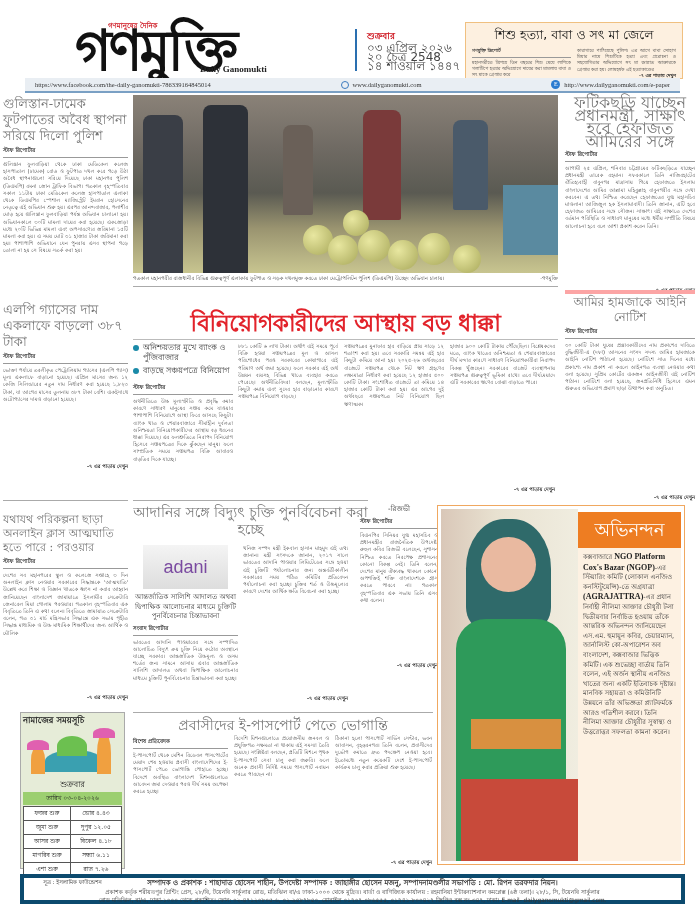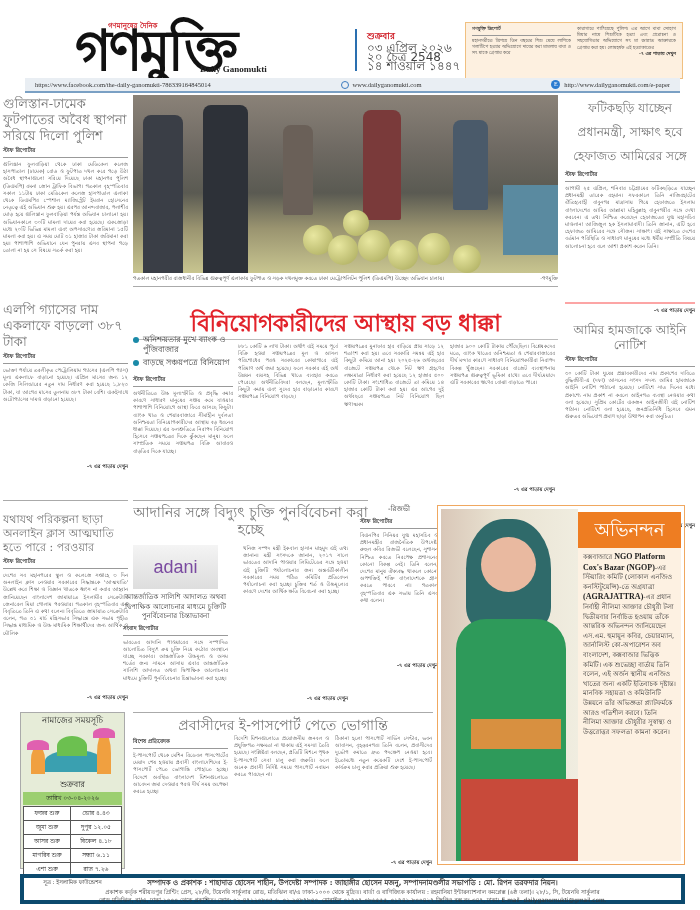--- a/index.html
+++ b/index.html
@@ -35,21 +35,21 @@
 .bullet{display:flex;gap:4px;align-items:flex-start;font-size:8px;color:#333;margin-bottom:3px;line-height:10px}
 .dot{width:6px;height:6px;border-radius:50%;background:#1a8aa8;margin-top:2px;flex:none}
 
 #abhi{left:437px;top:505px;width:248px;height:360px;border:1.5px solid #f0a860}
 #abhi-title{left:578px;top:512px;width:103px;height:36px;background:#ee7d22;color:#fff;font-size:18px;text-align:center;line-height:36px}
 #abhi-photo{left:441px;top:509px;width:137px;height:352px;background:linear-gradient(90deg,#d9c7b8 0%,#e8e1d0 40%,#f0ede0 100%)}
 #abhi-text{left:578px;top:548px;width:103px;height:313px;background:#fdf1e2;padding:4px 5px;font-size:6.6px;line-height:9.6px;color:#333}
 #abhi-text b{font-family:"Liberation Serif",serif;font-size:8px;color:#222}
 
 #prayer{left:20px;top:712px;width:105px;height:157px;background:#e6ecd8;border:1px solid #aaa;padding:2px}
-#prayer h4{font-size:8.5px;text-align:center;font-weight:normal;color:#222;line-height:11px}
+#prayer h4{font-size:8.5px;font-weight:bold;color:#222;line-height:11px}
 #mosque{height:48px;position:relative;margin:2px 0}
 .dome{position:absolute;border-radius:50% 50% 0 0}
 #pday{text-align:center;font-size:8px;margin:1px 0}
 #pdate{background:#9ccf70;text-align:center;font-size:6px;padding:1px 0;margin:1px 0}
 #ptable{width:100%;border-collapse:collapse;background:#fff;font-size:6px}
 #ptable td{border:1px solid #555;text-align:center;padding:1px 0}
 #psrc{text-align:center;font-size:5.5px;margin-top:2px}
 #footer{left:20px;top:874px;width:665px;height:30px;border:4px solid #0c4a6e;text-align:center;font-size:5.8px;color:#333;line-height:8.5px;padding-top:1px}
 #footer .l1{font-size:7px;font-weight:bold}
 </style>
@@ -61,20 +61,21 @@
 <div class="abs" id="logo-en">Daily Ganomukti</div>
 
 <div class="abs" id="datebox">
   <div id="day">শুক্রবার</div>
   <div class="dline">০৩ এপ্রিল ২০২৬</div>
   <div class="dline">২০ চৈত্র 2548</div>
   <div class="dline">১৪ শাওয়াল ১৪৪৭</div>
 </div>
 
 <div class="abs" id="topbox">
+  <h2>শিশু হত্যা, বাবা ও সৎ মা জেলে</h2>
   <div class="twocol">
     <div>
       <div class="byline" style="font-size:4.5px;margin:0 0 2px">গণমুক্তি ডিপোর্ট</div>
       <div class="body-text" style="font-size:4.5px;line-height:6.2px">মহানগরীতে শ্রিশয়ে তিন বছরের শিশু মেয়ে লাশিকে গলাটিপে হত্যার অভিযোগে দায়ের করা মামলায় বাবা ও সৎ মাকে গ্রেপ্তার করে</div>
     </div>
     <div>
       <div class="body-text" style="font-size:4.5px;line-height:6.2px">কারাগারে পাঠিয়েছে পুলিশ। এর আগে বাবা সোহাগ মিয়ার নামে শিশুটিকে হত্যা এবং প্ররোচনা ও সহযোগিতার অভিযোগে সৎ মা জান্নাত আক্তারকে গ্রেপ্তার করা হয়। লোমহর্ষক এই হত্যাকাণ্ডের</div>
       <div class="cont" style="font-size:4.5px">-৭ এর পাতায় দেখুন</div>
     </div>
   </div>
@@ -169,56 +170,56 @@
   <div style="position:absolute;left:370px;top:90px;width:55px;height:70px;background:#5a8aa0"></div>
 </div>
 <div class="abs" id="caption">
   <span>গতকাল মহানগরীর রাজধানীর বিভিন্ন গুরুত্বপূর্ণ এলাকায় ফুটপাত ও সড়ক দখলমুক্ত করতে ঢাকা মেট্রোপলিটন পুলিশ (ডিএমপি) উচ্ছেদ অভিযান চালায়।</span>
   <span>-গণমুক্তি</span>
 </div>
 
 <div class="abs" id="bigbar">
   <div id="bighead">বিনিয়োগকারীদের আস্থায় বড় ধাক্কা</div>
 </div>
-<div class="abs" style="left:133px;top:335px;width:100px">
+<div class="abs" style="left:133px;top:343px;width:100px">
   <div class="bullet">
       <span class="dot"></span>
       <span>অনিশ্চয়তার মুখে ব্যাংক ও পুঁজিবাজার</span>
     </div>
   <div class="bullet">
       <span class="dot"></span>
       <span>বাড়ছে সঞ্চয়পত্রে বিনিয়োগ</span>
     </div>
   <div class="byline" style="margin-top:8px">স্টাফ রিপোর্টার</div>
   <div class="body-text" style="height:95px;overflow:hidden">অর্থনীতিতে উচ্চ মূল্যস্ফীতি ও প্রবৃদ্ধি কমার কারণে সাধারণ মানুষের সঞ্চয় কমে যাওয়ার পাশাপাশি বিনিয়োগে আস্থা ফিরে আসছে কিছুটা। ব্যাংক খাত ও শেয়ারবাজারে সীমাহীন দুর্বলতা অনিশ্চয়তা বিনিয়োগকারীদের আস্থায় বড় ধরনের ধাক্কা দিয়েছে। এর ফলশ্রুতিতে নিরাপদ বিনিয়োগ হিসেবে সঞ্চয়পত্রের দিকে ঝুঁকছেন মানুষ। ফলে সাম্প্রতিক সময়ে সঞ্চয়পত্র বিক্রি আবারও বাড়তির দিকে যাচ্ছে।</div>
 </div>
 <div class="abs body-text" style="left:238px;top:343px;width:100px;height:150px;overflow:hidden">৮৮১ কোটি ৬ লাখ টাকা। অর্থাৎ এই সময়ে পূর্বে বিক্রি হওয়া সঞ্চয়পত্রের মূল ও আসল পরিশোধের পরও সরকারের কোষাগারে এই পরিমাণ অর্থ জমা হয়েছে। ফলে সরকার এই অর্থ উন্নয়ন ব্যয়সহ বিভিন্ন খাতে ব্যবহার করতে পেরেছে। অর্থনীতিবিদরা বলছেন, মূল্যস্ফীতি কিছুটা কমায় এবং সুদের হার বাড়ানোর কারণে সঞ্চয়পত্রে বিনিয়োগ বাড়ছে।</div>
 <div class="abs body-text" style="left:344px;top:343px;width:100px;height:150px;overflow:hidden">সঞ্চয়পত্রের মুনাফার হার বাড়িয়ে প্রায় সাড়ে ১২ শতাংশ করা হয়। তবে সরকারি সমন্বয় এই হার কিছুটা কমিয়ে আনা হয়। ২০২৫-২৬ অর্থবছরের বাজেটে সঞ্চয়পত্র থেকে নিট ঋণ গ্রহণের লক্ষ্যমাত্রা নির্ধারণ করা হয়েছে ১২ হাজার ৫০০ কোটি টাকা। সংশোধিত বাজেটে তা কমিয়ে ১৪ হাজার কোটি টাকা করা হয়। এর আগের দুই অর্থবছরে সঞ্চয়পত্রে নিট বিনিয়োগ ছিল ঋণাত্মক।</div>
 <div class="abs" style="left:450px;top:343px;width:105px">
   <div class="body-text" style="height:143px;overflow:hidden">হাজার ৯০০ কোটি টাকায় পৌঁছেছিল। বিশ্লেষকদের মতে, ব্যাংক খাতের অনিশ্চয়তা ও শেয়ারবাজারের দীর্ঘ মন্দার কারণে সাধারণ বিনিয়োগকারীরা নিরাপদ বিকল্প খুঁজছেন। সরকারের বাজেট ব্যবস্থাপনায় সঞ্চয়পত্র গুরুত্বপূর্ণ ভূমিকা রাখে। তবে দীর্ঘমেয়াদে এটি সরকারের ঋণের বোঝা বাড়াতে পারে।</div>
   <div class="cont">-৭ এর পাতায় দেখুন</div>
 </div>
 
 <div class="abs" style="left:565px;top:96px;width:130px">
-  <div class="h-black" style="font-size:12px;line-height:24px">ফটিকছড়ি যাচ্ছেন প্রধানমন্ত্রী, সাক্ষাৎ হবে হেফাজত আমিরের সঙ্গে</div>
+  <div class="h-black" style="font-size:16px;line-height:13px">ফটিকছড়ি যাচ্ছেন প্রধানমন্ত্রী, সাক্ষাৎ হবে হেফাজত আমিরের সঙ্গে</div>
   <div class="byline">স্টাফ রিপোর্টার</div>
   <div class="body-text" style="height:122px;overflow:hidden">আগামী ২৫ এপ্রিল, শনিবার চট্টগ্রামের ফটিকছড়িতে যাচ্ছেন প্রধানমন্ত্রী তারেক রহমান। সফরকালে তিনি নাজিরহাটের ঐতিহ্যবাহী বাবুনগর মাদ্রাসায় গিয়ে হেফাজতে ইসলাম বাংলাদেশের আমির আল্লামা মহিবুল্লাহ বাবুনগরীর সঙ্গে দেখা করবেন। এ তথ্য নিশ্চিত করেছেন হেফাজতের যুগ্ম মহাসচিব মাওলানা আজিজুল হক ইসলামাবাদী। তিনি জানান, এটি হবে হেফাজত আমিরের সঙ্গে সৌজন্য সাক্ষাৎ। এই সাক্ষাতে দেশের বর্তমান পরিস্থিতি ও সাধারণ মানুষের মধ্যে ধর্মীয় সম্প্রীতি বিষয়ে আলোচনা হবে বলে আশা প্রকাশ করেন তিনি।</div>
   <div class="cont">-৭ এর পাতায় দেখুন</div>
 </div>
-<div class="abs" style="left:565px;top:302px;width:130px;border-top:2px solid #fca5a5;padding-top:19px">
+<div class="abs" style="left:565px;top:290px;width:130px;border-top:4px solid #fca5a5;padding-top:1px">
   <div class="h-black" style="font-size:12px;line-height:15px">আমির হামজাকে আইনি নোটিশ</div>
   <div class="byline">স্টাফ রিপোর্টার</div>
   <div class="body-text" style="height:152px;overflow:hidden">৩০ কোটি টাকা ঘুষের প্রস্তাবকারীদের নাম প্রকাশের দাবিতে বুদ্ধিজীবী-এ (দফা) আসনের সংসদ সদস্য আমির হামজাকে আইনি নোটিশ পাঠানো হয়েছে। নোটিশে সাত দিনের মধ্যে প্রকাশ্যে নাম প্রকাশ না করলে আইনগত ব্যবস্থা নেওয়ার কথা বলা হয়েছে। সুপ্রিম কোর্টের একজন আইনজীবী এই নোটিশ পাঠান। নোটিশে বলা হয়েছে, জনপ্রতিনিধি হিসেবে এমন গুরুতর অভিযোগ প্রমাণ ছাড়া উত্থাপন করা অনুচিত।</div>
   <div class="cont">-৭ এর পাতায় দেখুন</div>
 </div>
 
 <div class="abs" style="left:133px;top:500px;width:235px;border-top:1px solid #aaa;padding-top:3px">
   <div class="h-black" style="font-size:14px;line-height:17px">আদানির সঙ্গে বিদ্যুৎ চুক্তি পুনর্বিবেচনা করা হচ্ছে</div>
 </div>
-<div class="abs" style="left:123px;top:545px;width:105px">
+<div class="abs" style="left:133px;top:545px;width:105px">
   <div style="height:44px;background:linear-gradient(180deg,#f4f4f4,#ddd);display:flex;align-items:center;justify-content:center;margin:0 10px">
     <span style="font-size:18px;color:#7a4aa0;font-family:'Liberation Sans',sans-serif">adani</span>
   </div>
   <div style="font-size:7px;line-height:9.5px;text-align:center;color:#333;margin-top:4px">আন্তর্জাতিক সালিশি আদালত অথবা দ্বিপাক্ষিক আলোচনার মাধ্যমে চুক্তিটি পুনর্বিবেচনার চিন্তাভাবনা</div>
   <div class="byline">সংবাদ রিপোর্টার</div>
   <div class="body-text" style="height:50px;overflow:hidden">ভারতের আদানি পাওয়ারের সঙ্গে সম্পাদিত আলোচিত বিদ্যুৎ ক্রয় চুক্তি নিয়ে কঠোর অবস্থানে যাচ্ছে সরকার। আন্তর্জাতিক উচ্চমূল্য ও অসম শর্তের জন্য সামনে আসায় এবার আন্তর্জাতিক সালিশি আদালত অথবা দ্বিপাক্ষিক আলোচনার মাধ্যমে চুক্তিটি পুনর্বিবেচনার চিন্তাভাবনা করা হচ্ছে।</div>
 </div>
 <div class="abs" style="left:243px;top:545px;width:105px">
   <div class="body-text" style="height:150px;overflow:hidden">খনিজ সম্পদ মন্ত্রী ইকবাল হাসান মাহমুদ এই তথ্য জানান। মন্ত্রী সংসদকে জানান, ২০১৭ সালে ভারতের আদানি পাওয়ার লিমিটেডের সঙ্গে হওয়া এই চুক্তিটি পর্যালোচনার জন্য অন্তর্বর্তীকালীন সরকারের সময় গঠিত কমিটির প্রতিবেদন পর্যালোচনা করা হচ্ছে। চুক্তির শর্ত ও উচ্চমূল্যের কারণে দেশের আর্থিক ক্ষতি বিবেচনা করা হচ্ছে।</div>
   <div class="cont">-৭ এর পাতায় দেখুন</div>

